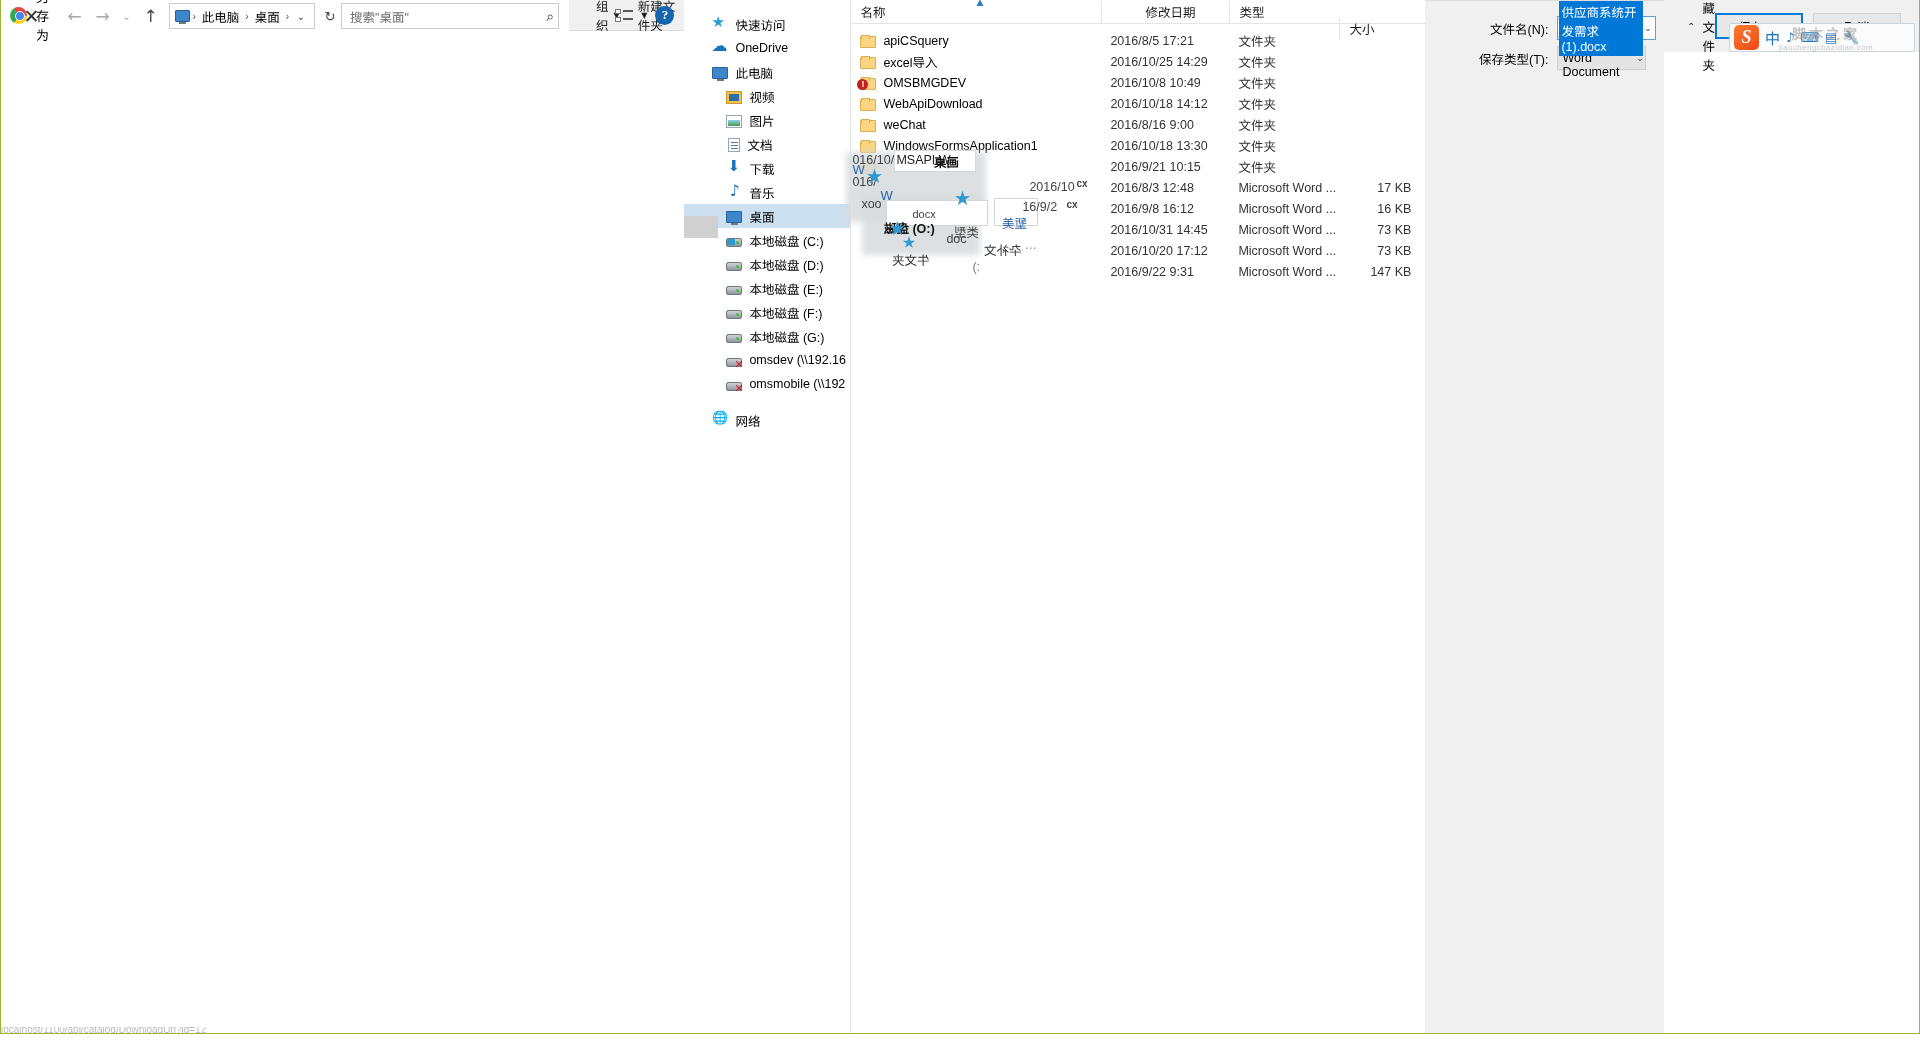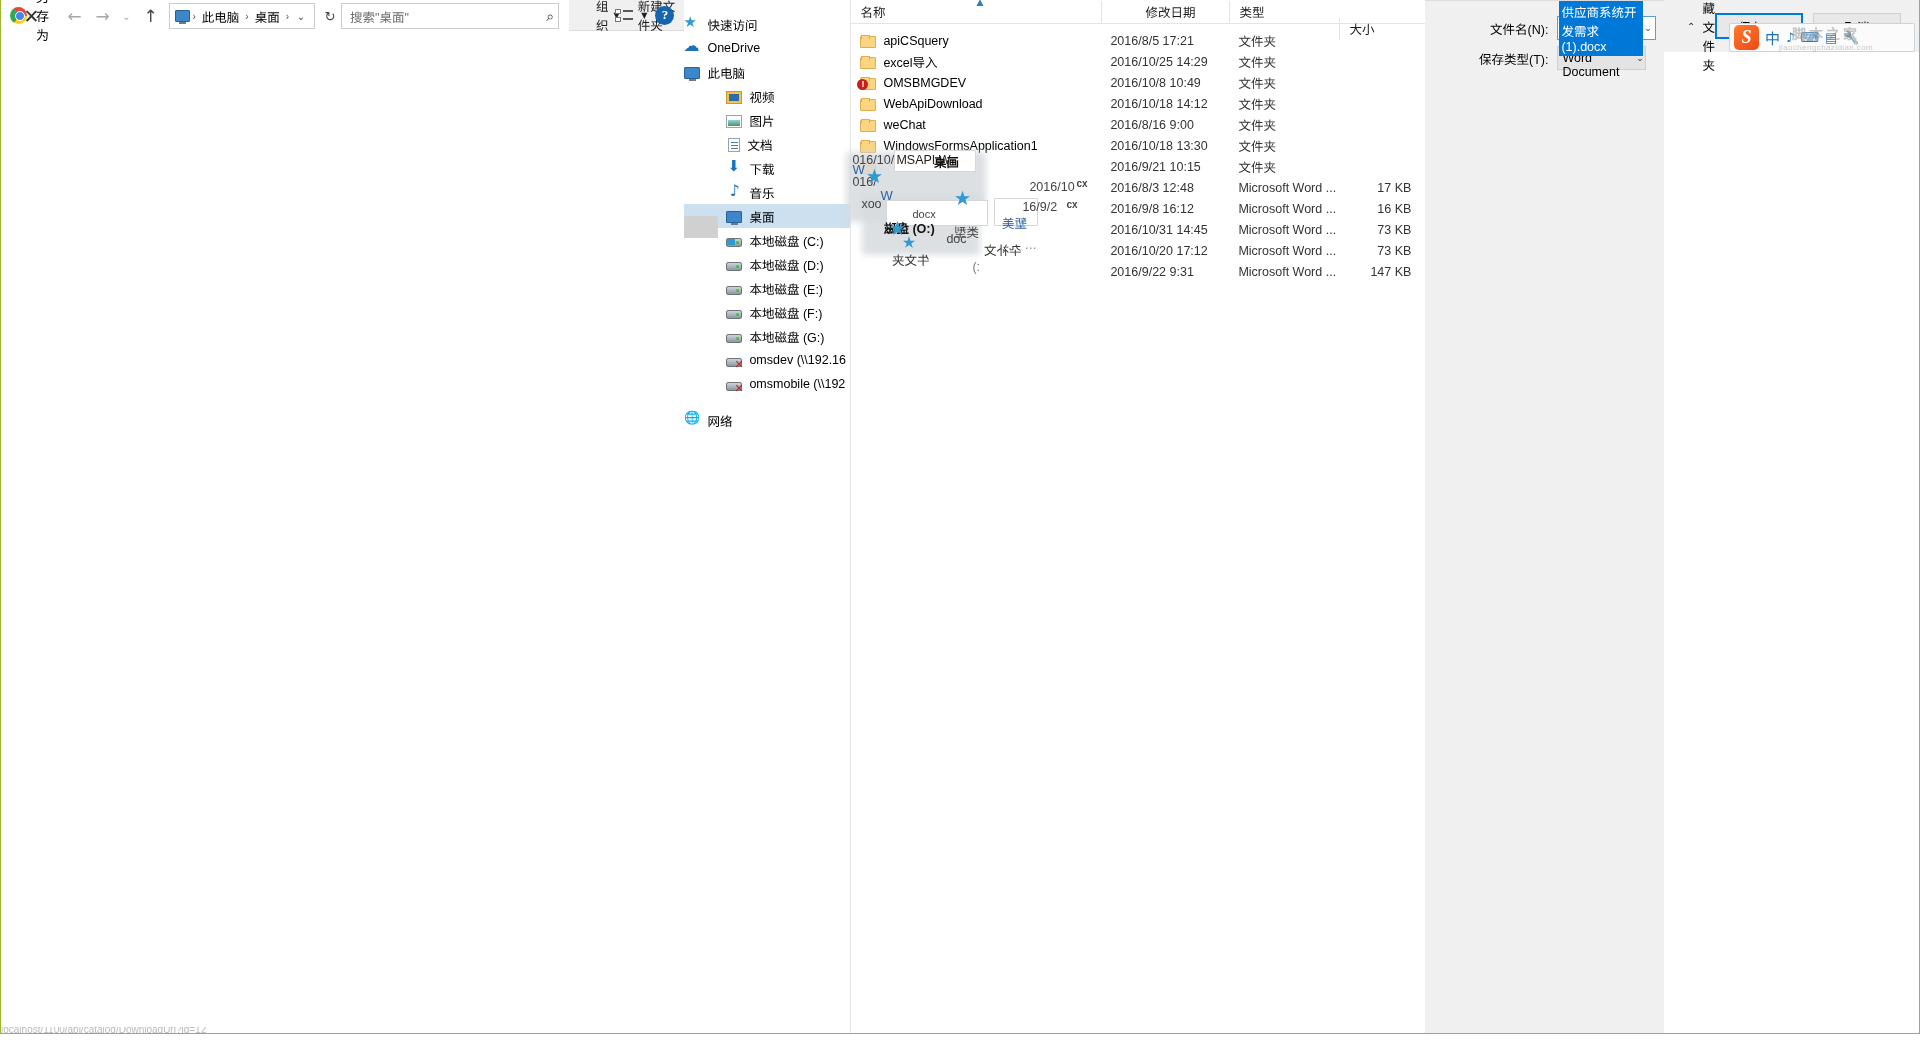--- a/index.html
+++ b/index.html
@@ -121,21 +121,21 @@
 
   
   .sidebar {
     width: 166px; min-width: 166px; background: #ffffff;
     padding-top: 12px; overflow: hidden; position: relative;
   }
   .tree-item {
     height: 24px; display: flex; align-items: center;
     font-size: 12.5px; color: #000; white-space: nowrap;
   }
-  .tree-item.lvl0 { }
+  .tree-item.lvl0 { padding-left: 28px; }
   .tree-item.lvl1 { padding-left: 42px; }
   .tree-item.selected { background: #cce0f0; }
   .ico {
     width: 16px; height: 16px; margin-right: 7px; flex: 0 0 auto;
     position: relative; display: inline-block;
   }
   .lbl { overflow: hidden; text-overflow: clip; }
 
   
   .ico-star::before {

